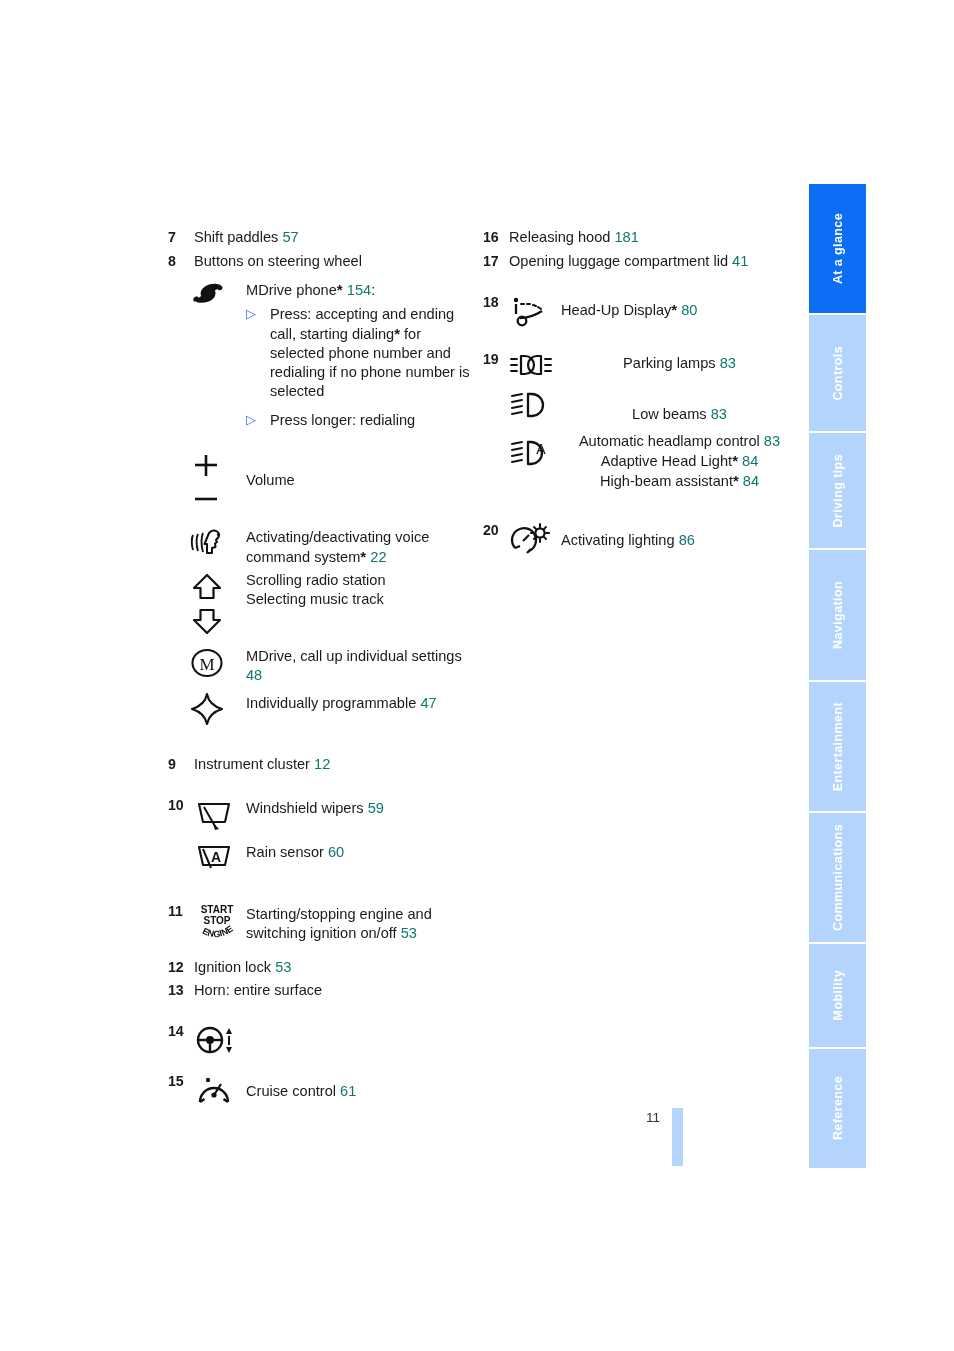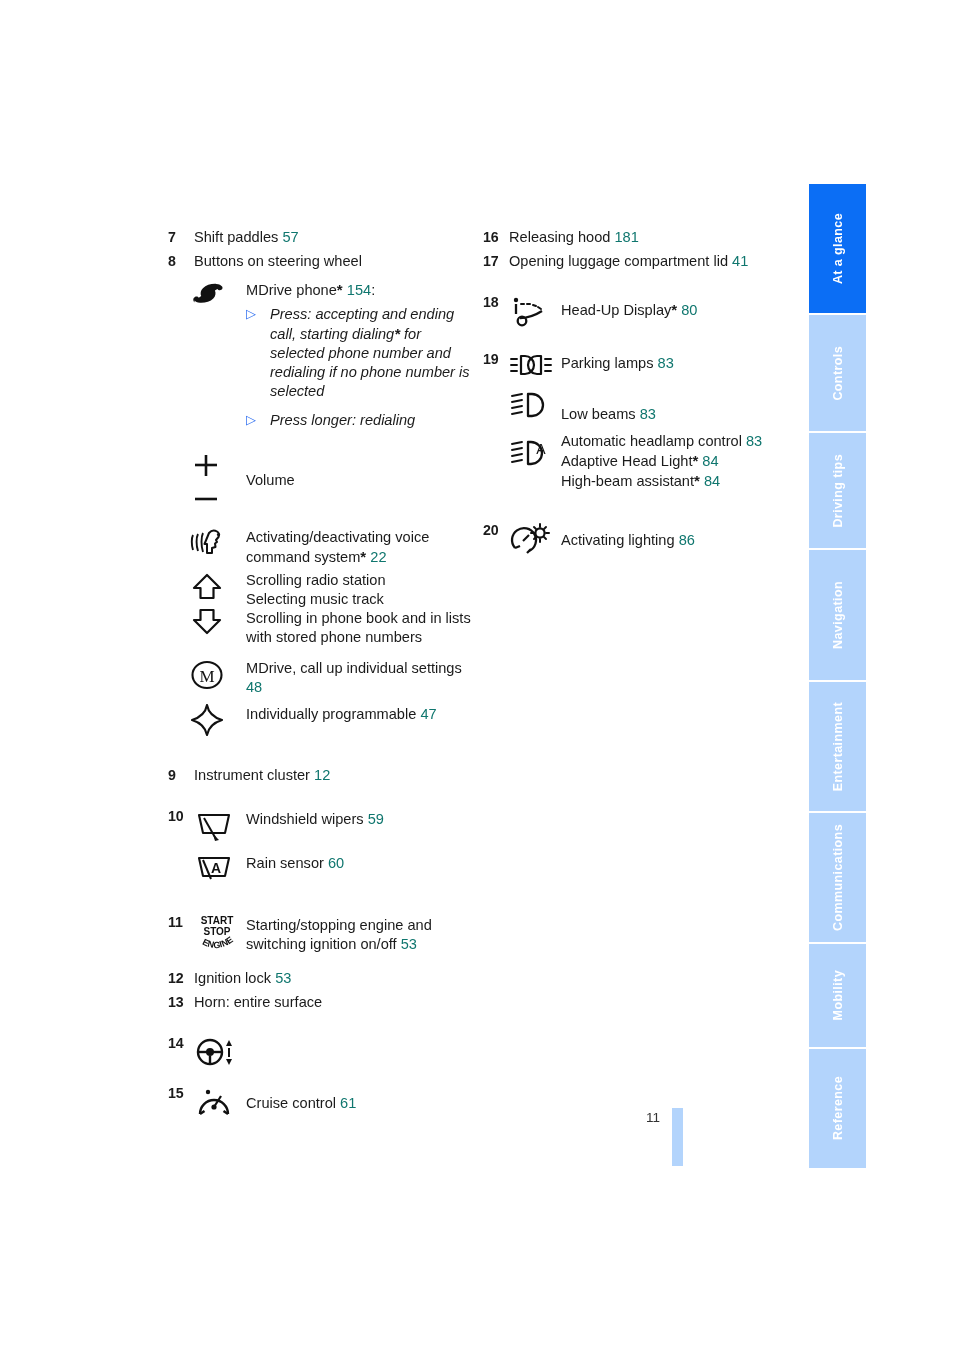--- a/index.html
+++ b/index.html
@@ -33,21 +33,21 @@
     display:flex;align-items:flex-start;justify-content:flex-start;
     padding-top:2px;
   }
   .icoslot.ind{padding-left:22px;width:56px;flex:0 0 56px;}
   .body{flex:1 1 auto;padding-top:3px;}
 
   .bullet-row{display:flex;align-items:flex-start;margin-top:5px;}
   .bullet{
     flex:0 0 24px;color:#2f6ff0;font-size:13px;padding-top:1px;
   }
-  .bullet-body{flex:1 1 auto;font-style:italic;}
+  .bullet-body{flex:1 1 auto;}
 
   .ref{color:#0f766e;}
   .star{font-weight:bold;font-size:15px;}
 
   .gap-s{height:9px;}
   .gap-m{height:15px;}
   .gap-l{height:22px;}
   .gap-xl{height:30px;}
 
   
@@ -174,21 +174,20 @@
     <div class="row-icon">
       <div class="icoslot ind">
         <svg class="ic" width="34" height="62" viewBox="0 0 34 62" aria-hidden="true">
           <path d="M17 2 L30 15 L23.5 15 L23.5 25 L10.5 25 L10.5 15 L4 15 Z" fill="none" stroke="#111" stroke-width="2.2" stroke-linejoin="round"></path>
           <path d="M17 60 L30 47 L23.5 47 L23.5 37 L10.5 37 L10.5 47 L4 47 Z" fill="none" stroke="#111" stroke-width="2.2" stroke-linejoin="round"></path>
         </svg>
       </div>
       <div class="body" style="padding-top:0px;">
         <div>Scrolling radio station</div>
         <div>Selecting music track</div>
-        <div>Scrolling in phone book and in lists with stored phone numbers</div>
       </div>
     </div>
 
     <div class="gap-s"></div>
 
     <div class="row-icon">
       <div class="icoslot ind">
         <svg class="ic" width="34" height="34" viewBox="0 0 34 34" aria-hidden="true">
           <ellipse cx="17" cy="17" rx="14.5" ry="13" fill="none" stroke="#111" stroke-width="2.1"></ellipse>
           <text x="17" y="23.5" text-anchor="middle" font-family="Liberation Serif, serif" font-size="17" fill="#111">M</text>
@@ -376,21 +375,21 @@
       <div class="body" style="padding-top:7px;">
         <span>Head-Up Display</span><span class="star">*</span>
         <span class="ref">80</span>
       </div>
     </div>
 
     <div class="gap-l"></div>
 
     <div class="row-icon">
       <div class="num">19</div>
-      <div style="flex:1 1 auto;">
+      <div style="flex:1 1 auto;text-align:center;">
 
         <div class="row-icon">
           <div class="icoslot" style="width:52px;flex:0 0 52px;padding-top:3px;">
             <svg class="ic" width="44" height="24" viewBox="0 0 44 24" aria-hidden="true">
               <g stroke="#111" stroke-width="1.9" stroke-linecap="round">
                 <line x1="2" y1="6" x2="8" y2="6"></line>
                   <line x1="2" y1="12" x2="8" y2="12"></line>
                   <line x1="2" y1="18" x2="8" y2="18"></line>
                 <line x1="36" y1="6" x2="42" y2="6"></line>
                   <line x1="36" y1="12" x2="42" y2="12"></line>

